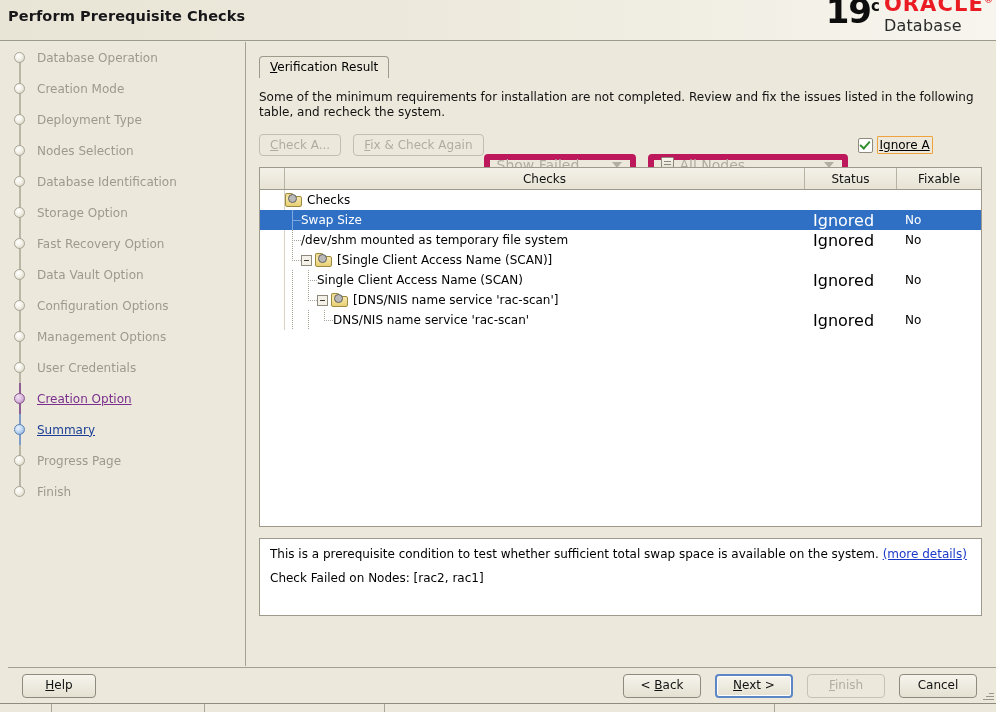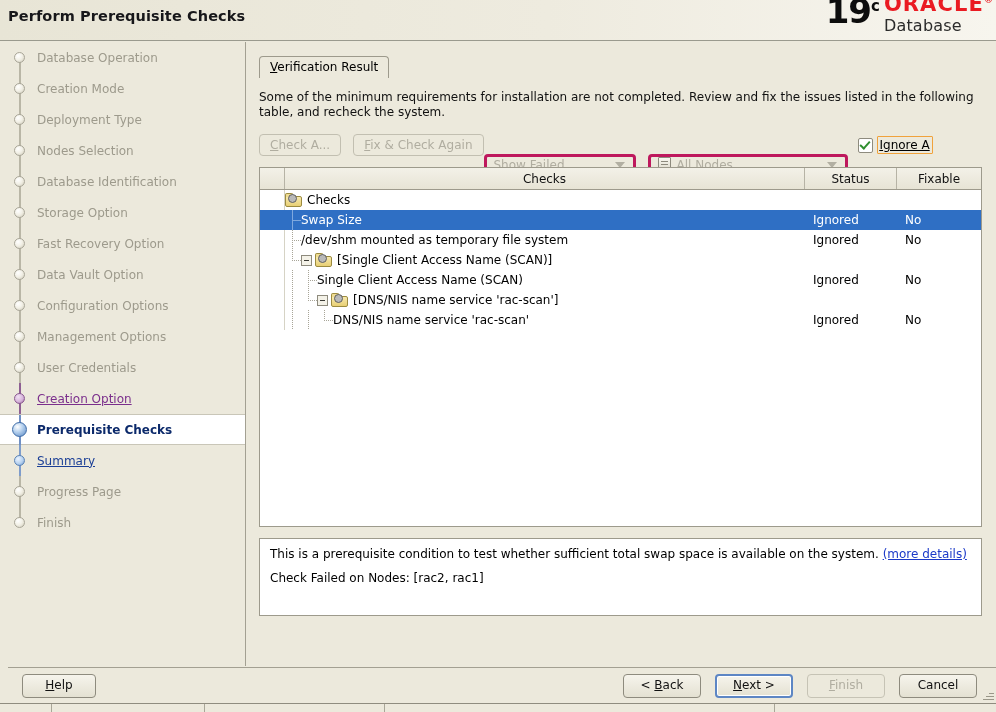--- a/index.html
+++ b/index.html
@@ -206,22 +206,22 @@
   }
   .btn.disabled {
     color: #b0ada0;
     background: #ece9dc;
     border-color: #c2bfb1;
   }
   .btn.disabled u { text-decoration: underline; }
   .combo {
     display: flex;
     align-items: center;
-    font-size: 12px;
-    border: 3px solid #be185d;
+    font-size: 14px;
+    border: 6px solid #be185d;
     border-radius: 4px;
     background: #ece9dc;
     height: 22px;
     box-sizing: border-box;
     color: #b0ada0;
     padding: 0 2px 0 7px;
     margin-top: 39px;
   }
   .combo .lbl { flex: 1; white-space: nowrap; }
   .combo .arrow {
@@ -307,21 +307,21 @@
   .cell-gutter { width: 25px; flex: 0 0 auto; box-sizing: border-box; border-right: 1px solid #d6d3c5; height: 20px; }
   .trow.selected .cell-gutter { border-right-color: #2f6fc4; }
   .cell-checks {
     flex: 1; min-width: 0;
     display: flex; align-items: center;
     font-size: 12px;
     padding-left: 0;
     white-space: nowrap;
     overflow: hidden;
   }
-  .cell-status { width: 92px; flex: 0 0 auto; font-size: 12px; padding-left: 8px; box-sizing: border-box; margin-left: 32px; }
+  .cell-status { width: 92px; flex: 0 0 auto; font-size: 16px; padding-left: 8px; box-sizing: border-box; margin-left: 32px; }
   .cell-fix    { width: 84px; flex: 0 0 auto; font-size: 12px; padding-left: 8px; box-sizing: border-box; }
 
   .tw { flex: 0 0 auto; width: 16px; height: 20px; position: relative; }
   .tw.vline:before {
     content:""; position:absolute; left: 7px; top: 0; width: 1px; height: 20px;
     background: repeating-linear-gradient(to bottom,#a8a598 0 1px,transparent 1px 2px);
   }
   .tw.elbow:before {
     content:""; position:absolute; left: 7px; top: 0; width: 1px; height: 10px;
     background: repeating-linear-gradient(to bottom,#a8a598 0 1px,transparent 1px 2px);
@@ -531,25 +531,20 @@
       </div>
       <div class="nav-item done">
         <div class="nav-rail"></div>
         <div class="nav-dot"></div>
         <div class="nav-label">User Credentials</div>
       </div>
       <div class="nav-item visited">
         <div class="nav-rail"></div>
         <div class="nav-dot"></div>
         <div class="nav-label">Creation Option</div>
-      </div>
-      <div class="nav-item current">
-        <div class="nav-rail"></div>
-        <div class="nav-dot"></div>
-        <div class="nav-label">Prerequisite Checks</div>
       </div>
       <div class="nav-item next">
         <div class="nav-rail"></div>
         <div class="nav-dot"></div>
         <div class="nav-label">Summary</div>
       </div>
       <div class="nav-item done">
         <div class="nav-rail"></div>
         <div class="nav-dot"></div>
         <div class="nav-label">Progress Page</div>

